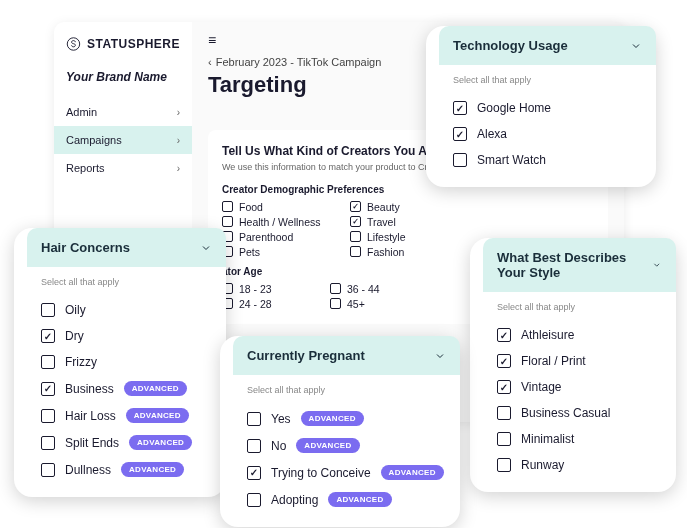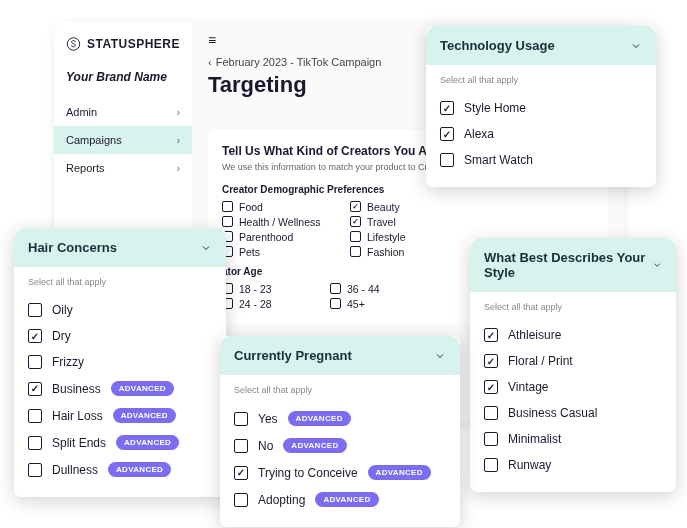--- a/index.html
+++ b/index.html
@@ -19,21 +19,21 @@
   .card { background: #fff; border-radius: 8px; padding: 14px; }
   .card h3 { font-size: 12px; font-weight: 700; margin-bottom: 4px; }
   .card p { font-size: 9px; color: #666; margin-bottom: 12px; }
   .sub { font-size: 10px; font-weight: 700; margin: 8px 0 6px; }
   .prefs { display: grid; grid-template-columns: 120px 120px; gap: 3px 8px; }
   .ages { display: grid; grid-template-columns: 100px 100px; gap: 3px 8px; }
   .cb-row { display: flex; align-items: flex-start; gap: 6px; font-size: 10.5px; }
   .cb { width: 11px; height: 11px; border: 1.3px solid #1a1a2e; border-radius: 2px; display: inline-flex; align-items: center; justify-content: center; flex-shrink: 0; }
   .cb.checked::after { content: "✓"; font-size: 8px; font-weight: 900; }
 
-  .panel { position: absolute; background: #fff; border-radius: 7px; box-shadow: 0 4px 18px rgba(0,0,0,.18); }
+  .panel { position: absolute; background: #fff; border-radius: 18px; box-shadow: 0 4px 18px rgba(0,0,0,.18); padding-left: 13px; }
   .panel-head { background: #d8f2ee; border-radius: 10px 10px 0 0; padding: 12px 14px; display: flex; justify-content: space-between; align-items: center; }
   .panel-title { font-size: 13px; font-weight: 600; color: #1a2e3a; }
   .panel-body { padding: 10px 14px 14px; }
   .hint { font-size: 9px; color: #888; margin-bottom: 10px; }
   .opt { display: flex; align-items: center; gap: 10px; font-size: 12px; padding: 6px 0; }
   .ocb { width: 14px; height: 14px; border: 1.5px solid #1a1a2e; border-radius: 2px; display: inline-flex; align-items: center; justify-content: center; flex-shrink: 0; }
   .ocb.checked::after { content: "✓"; font-size: 10px; font-weight: 900; }
   .badge { background: #7b6cf0; color: #fff; font-size: 8px; font-weight: 700; padding: 3px 8px; border-radius: 10px; letter-spacing: .3px; }
 
   #panel-hair { top: 228px; left: 14px; width: 212px; }
@@ -143,21 +143,21 @@
     <div class="panel-head">
       <span class="panel-title">Technology Usage</span>
       <svg class="chev-down" viewBox="0 0 24 24" fill="none" stroke="#1a2e3a" stroke-width="2">
         <polyline points="6 9 12 15 18 9"></polyline>
       </svg>
     </div>
     <div class="panel-body">
       <div class="hint">Select all that apply</div>
       <div class="opt">
         <span class="ocb checked"></span>
-        <span>Style Home</span>
+        <span>Google Home</span>
       </div>
       <div class="opt">
         <span class="ocb checked"></span>
         <span>Alexa</span>
       </div>
       <div class="opt">
         <span class="ocb"></span>
         <span>Smart Watch</span>
       </div>
     </div>

